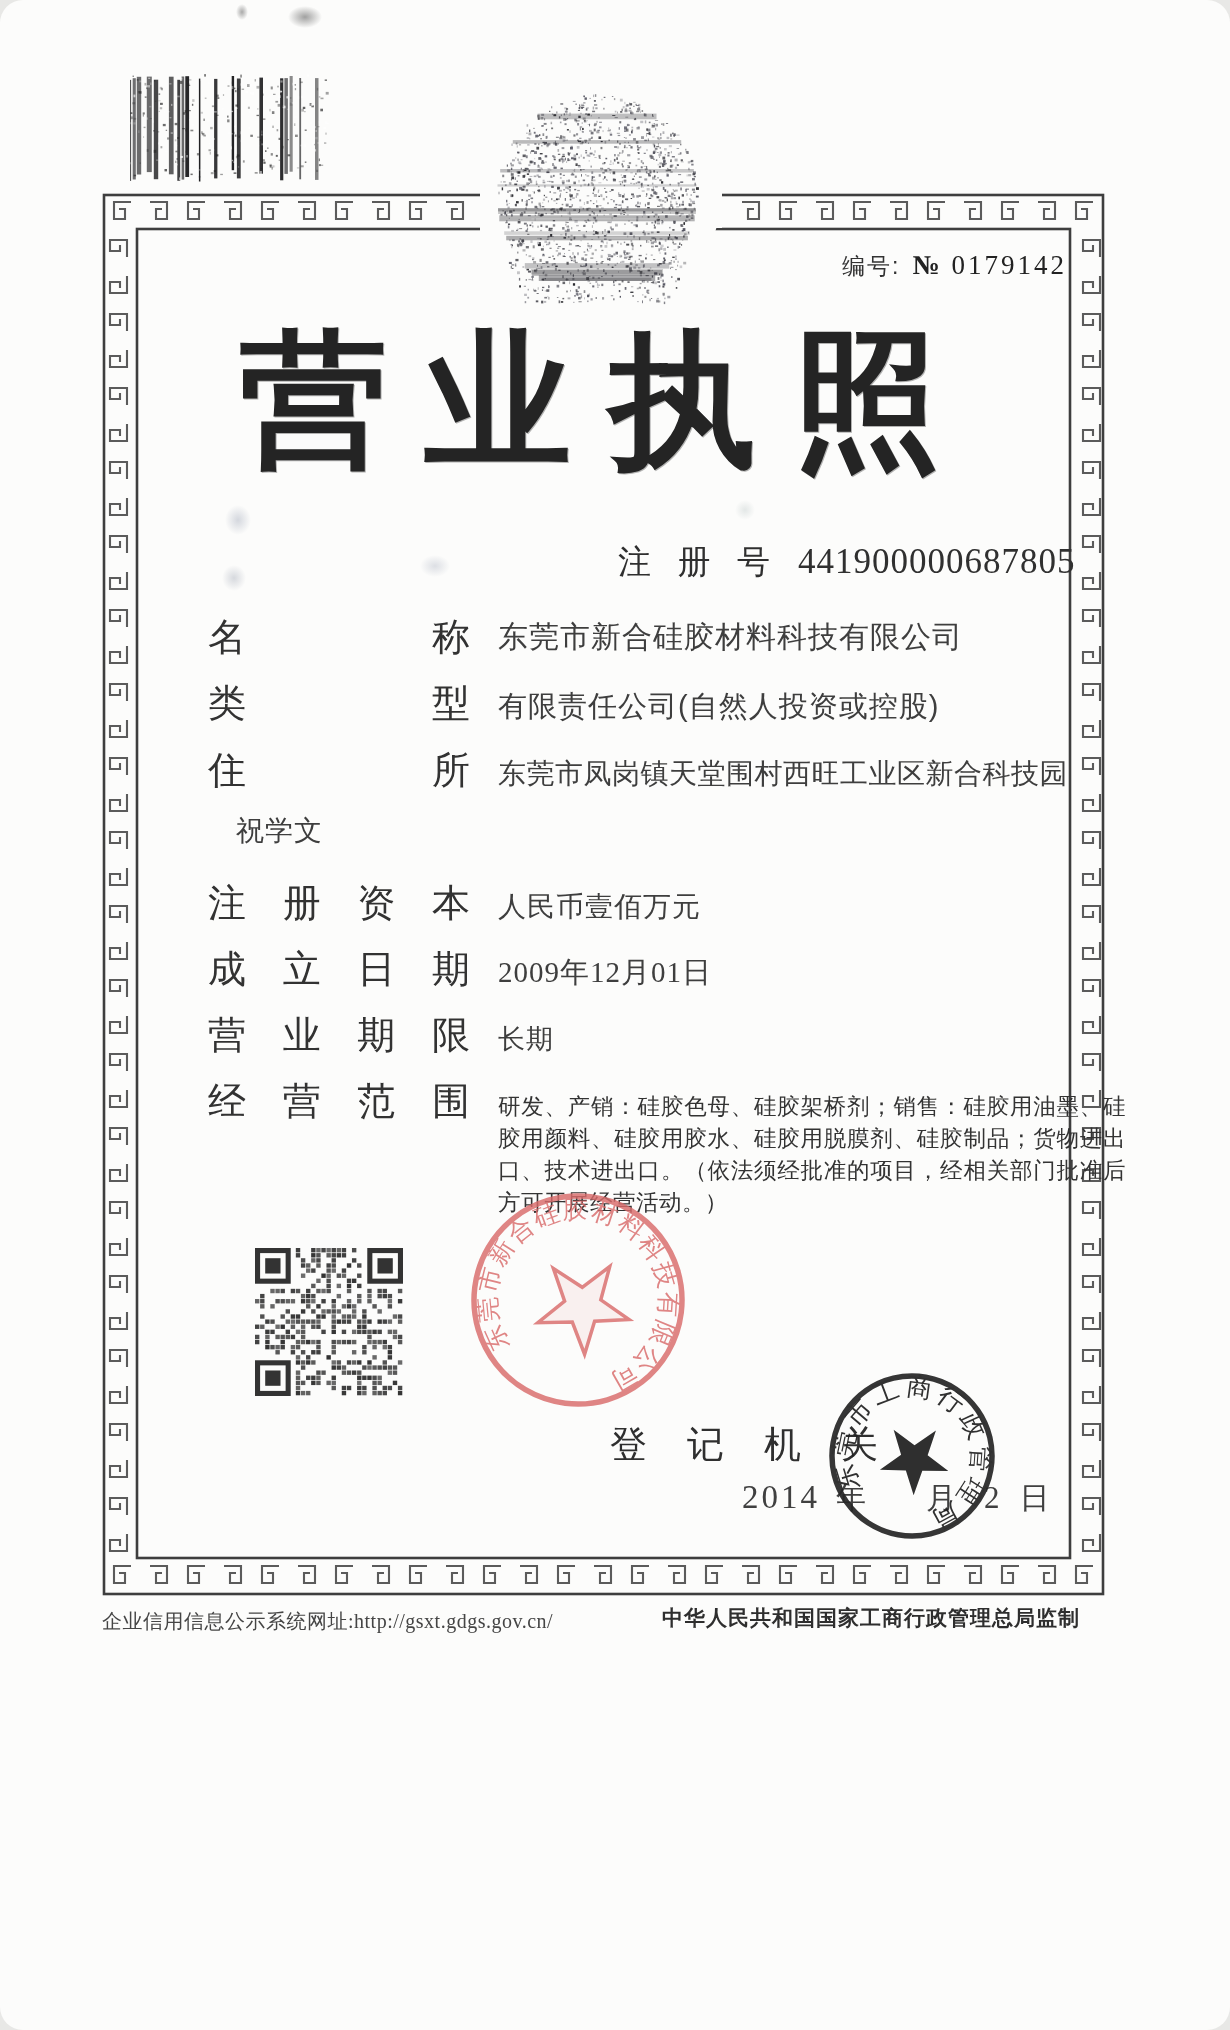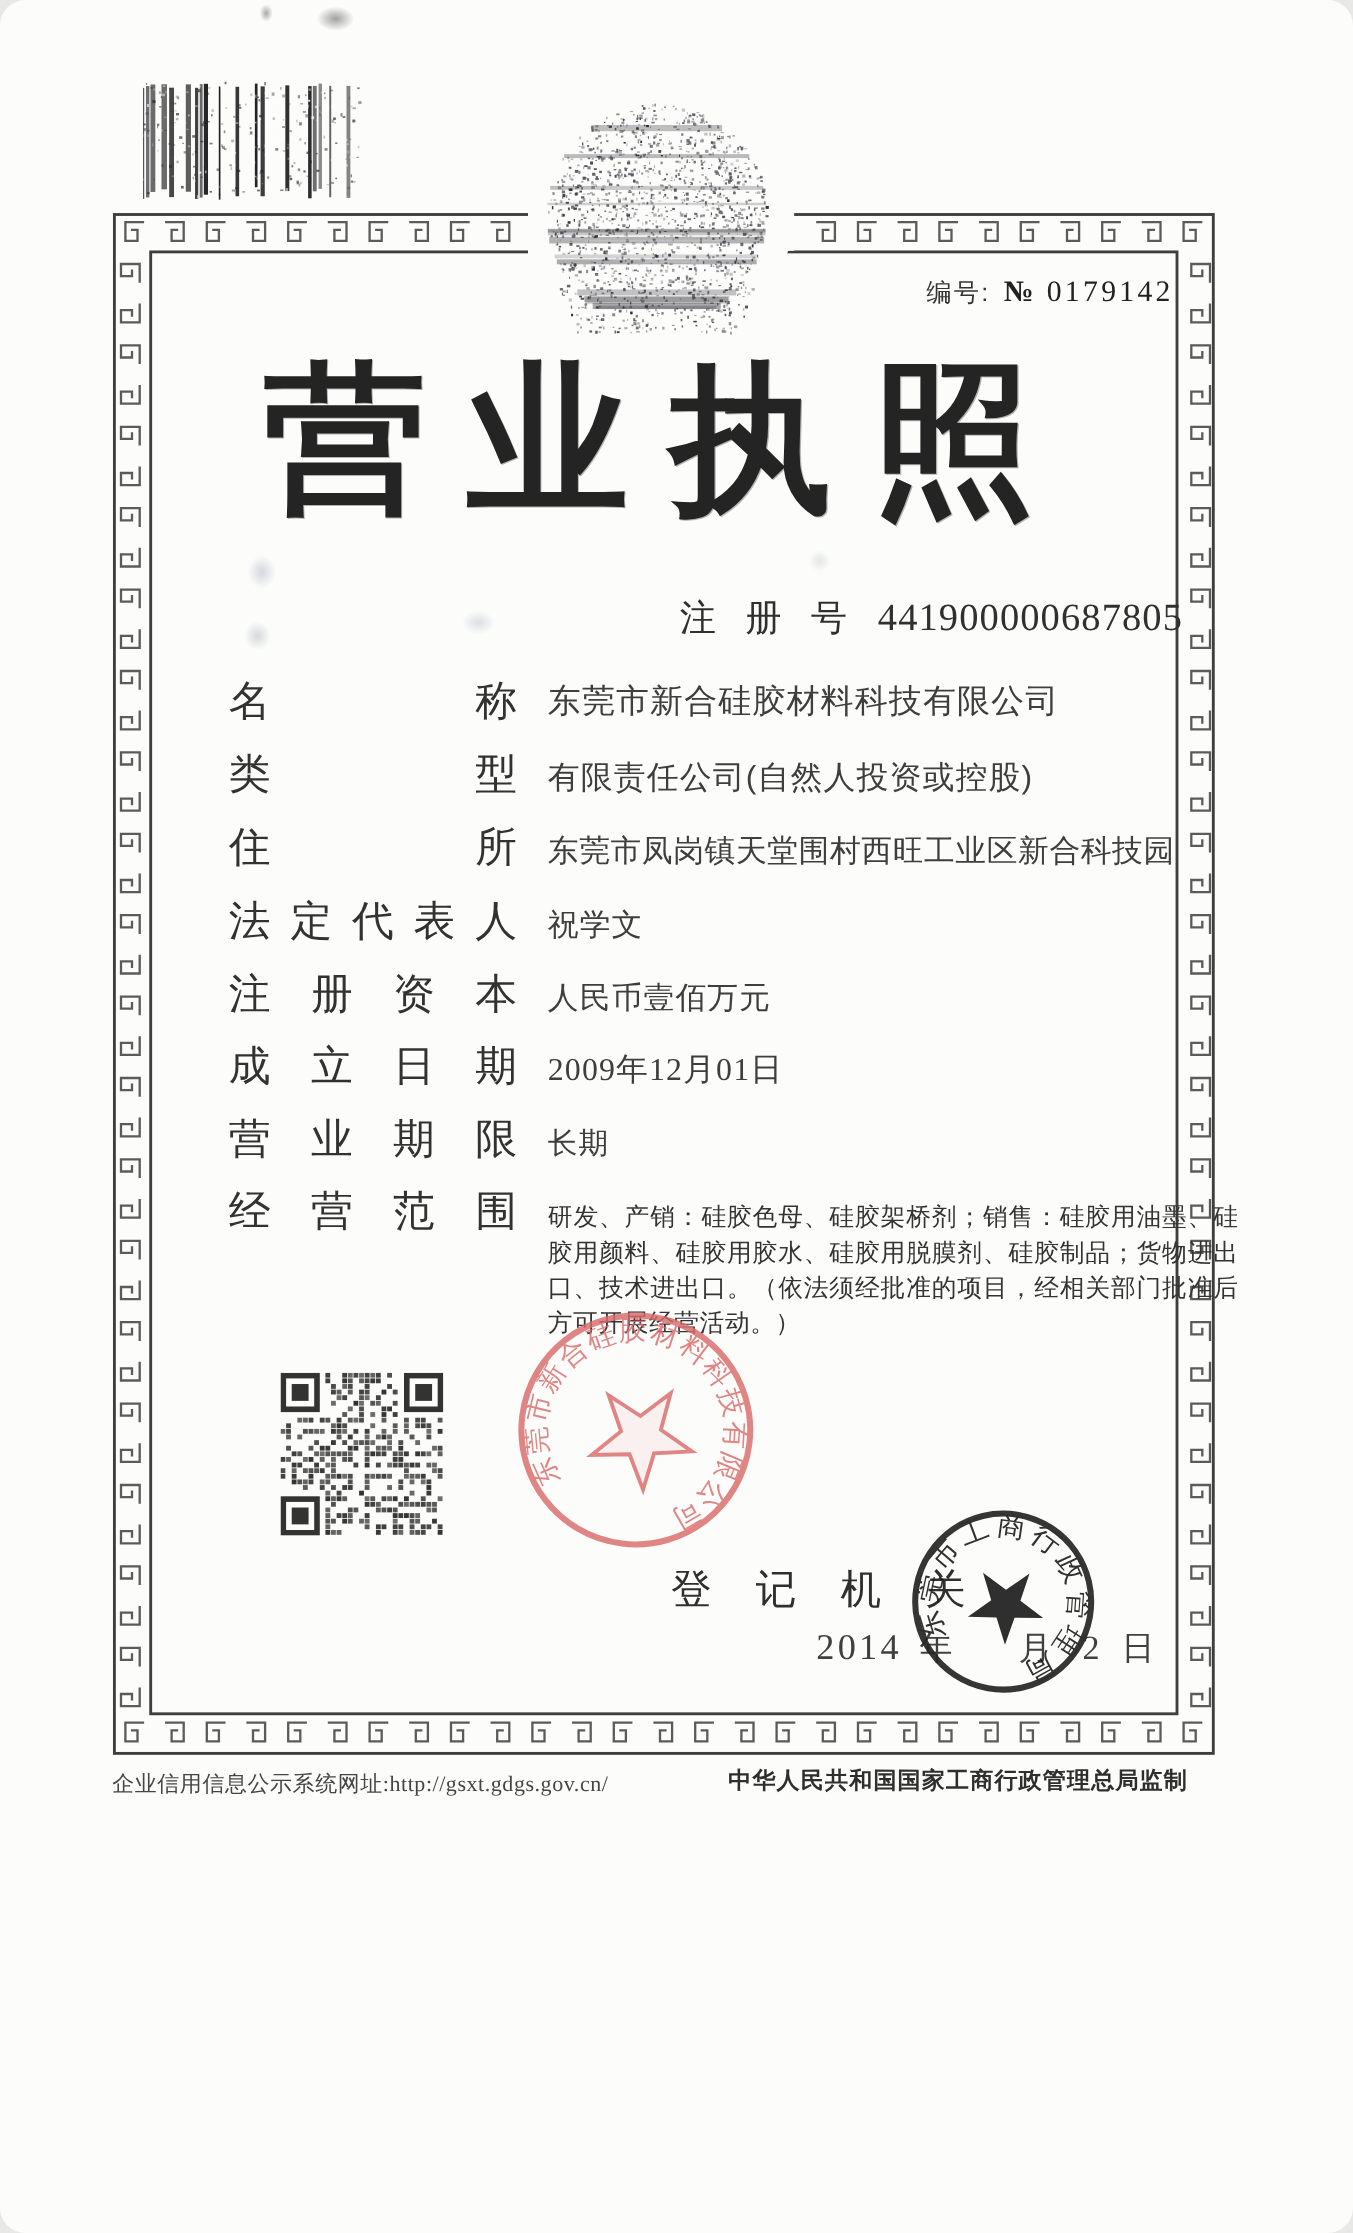--- a/index.html
+++ b/index.html
@@ -2351,21 +2351,20 @@
   </div>
   <div class="row" id="row-1">
     <span class="flabel">类型</span>
     <span class="fvalue">有限责任公司(自然人投资或控股)</span>
   </div>
   <div class="row" id="row-2">
     <span class="flabel">住所</span>
     <span class="fvalue">东莞市凤岗镇天堂围村西旺工业区新合科技园</span>
   </div>
   <div class="row" id="row-3">
-    <span class="flabel">法定代表人</span>
     <span class="fvalue">祝学文</span>
   </div>
   <div class="row" id="row-4">
     <span class="flabel">注册资本</span>
     <span class="fvalue">人民币壹佰万元</span>
   </div>
   <div class="row" id="row-5">
     <span class="flabel">成立日期</span>
     <span class="fvalue">2009年12月01日</span>
   </div>

